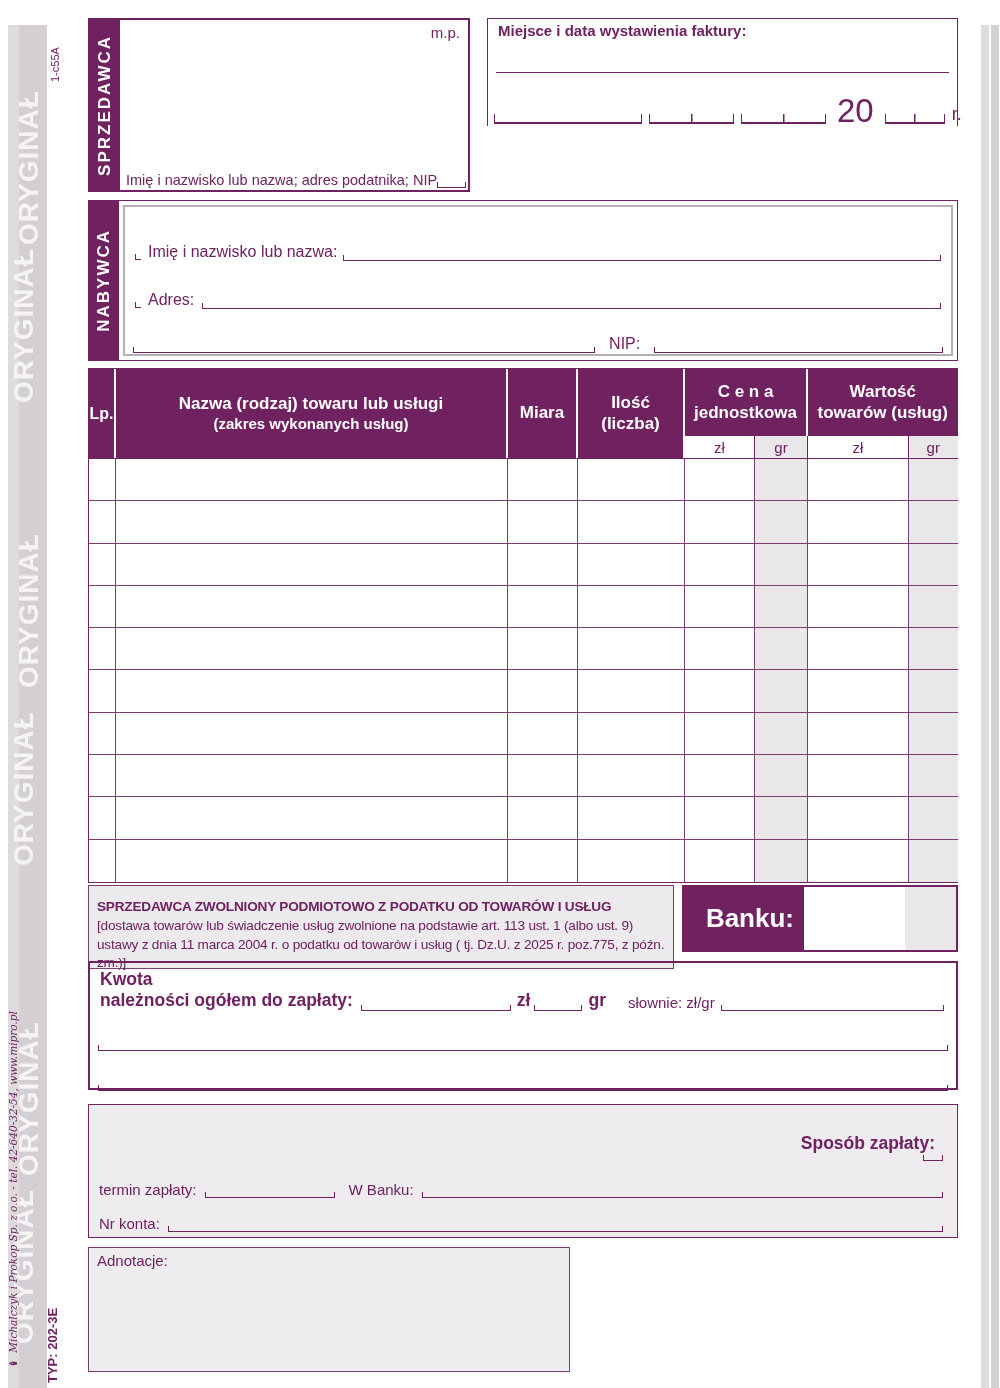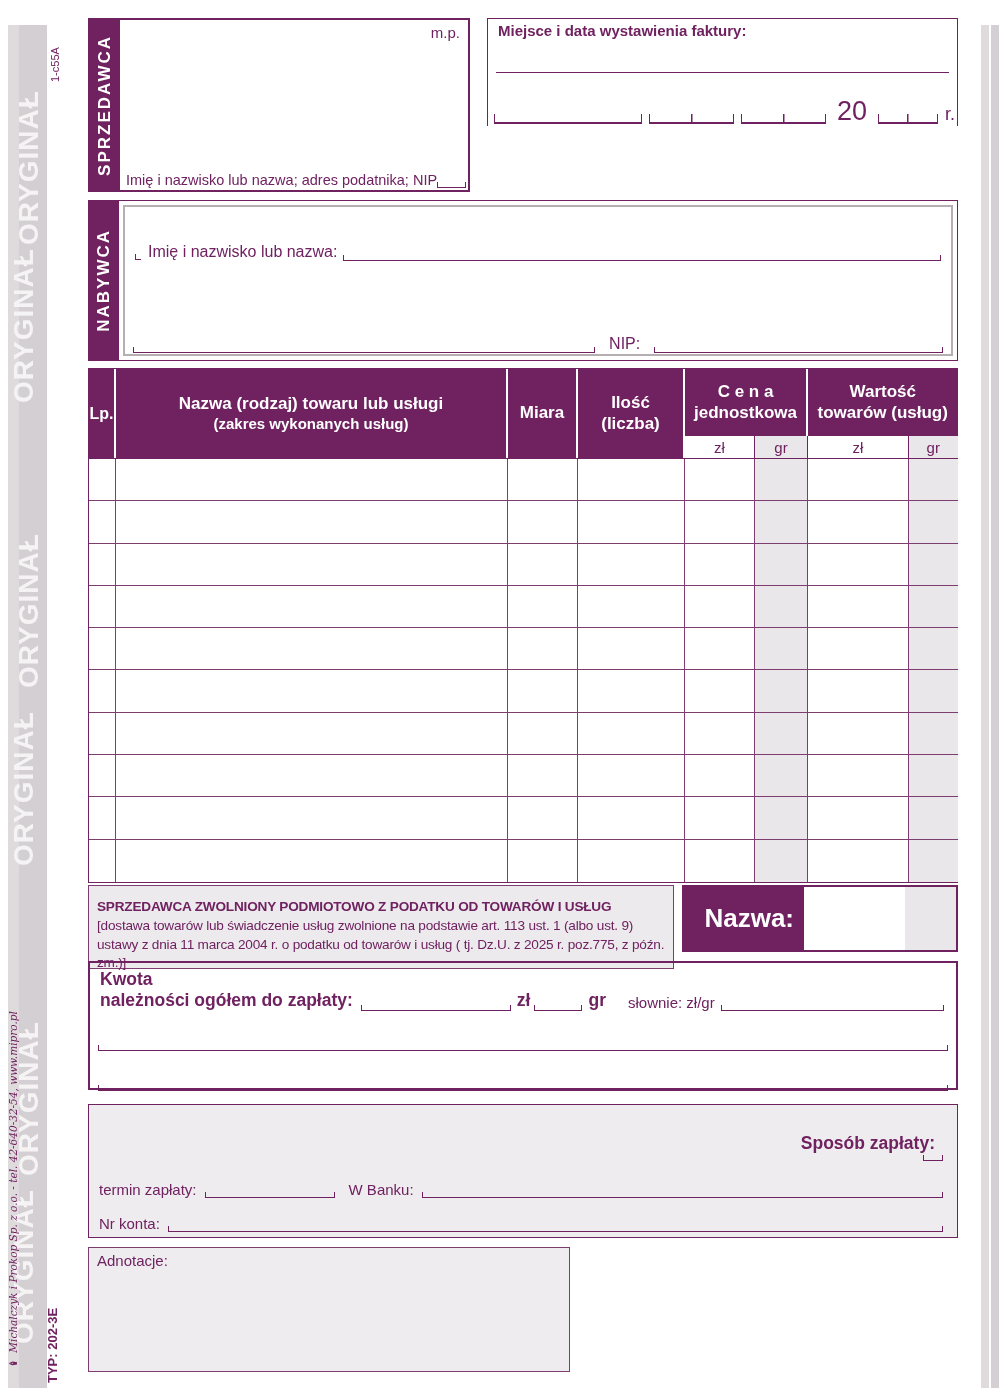--- a/index.html
+++ b/index.html
@@ -53,21 +53,21 @@
 
   
   #placedate{left:487px;top:18px;width:471px;height:108px;box-sizing:border-box;
              border:1.5px solid var(--p);border-bottom:none;}
   #placedate .lbl{position:absolute;top:3px;left:10px;font-size:15px;font-weight:bold;}
   #placedate .midrule{position:absolute;top:53px;left:8px;right:8px;border-top:1.5px solid var(--p);}
   #dateline{position:absolute;left:6px;right:6px;bottom:2px;display:flex;align-items:flex-end;gap:7px;}
   .seg{height:10px;border-left:1.5px solid var(--p);border-right:1.5px solid var(--p);
        border-bottom:2px solid var(--p);box-sizing:border-box;}
   .seg.mid{background:linear-gradient(var(--p),var(--p)) center bottom / 1.5px 9px no-repeat;}
-  #yr20{font-size:27px;line-height:26px;margin:0 4px;}
+  #yr20{font-size:33px;line-height:26px;margin:0 4px;}
   #yrr{font-size:18px;line-height:20px;}
 
   
   #faktura{left:487px;top:130px;width:471px;height:62px;box-sizing:border-box;background:var(--gray-box);
            border:2px solid var(--p);display:flex;align-items:center;}
   #faktura span{font-size:38px;font-weight:bold;letter-spacing:3px;word-spacing:16px;padding-left:20px;}
 
   
   #buyer{left:88px;top:200px;width:870px;height:161px;border:1.5px solid var(--p);box-sizing:border-box;}
   #buyer-inner{position:absolute;left:34px;top:4px;right:4px;bottom:4px;border:2.5px solid #b5aeb2;
@@ -187,20 +187,25 @@
   <div class="abs" id="buyer">
     <div class="band">
         <span>NABYWCA</span>
       </div>
     <div id="buyer-inner">
       <div class="brow flrow" id="brow-name">
         <span class="ltick"></span>
         <span class="nw" style="margin-right:6px">Imię i nazwisko lub nazwa:</span>
         <span class="fl"></span>
       </div>
+      <div class="brow flrow" id="brow-addr">
+        <span class="ltick"></span>
+        <span class="nw" style="margin-right:8px">Adres:</span>
+        <span class="fl"></span>
+      </div>
       <div class="flrow" id="brow-nip">
         <span class="fl nl"></span>
         <span class="t nw">NIP:</span>
         <span class="fl nr"></span>
       </div>
     </div>
   </div>
 
   <div class="abs" id="tablewrap">
     <div class="tgrid" id="thead">
@@ -332,21 +337,21 @@
           <div class="tc"></div>
           <div class="tc gr last"></div>
         </div>
       </div>
   </div>
 
   <div class="abs" id="exemption">
     <span class="b">SPRZEDAWCA ZWOLNIONY PODMIOTOWO Z PODATKU OD TOWARÓW I USŁUG</span><span> [dostawa towarów lub świadczenie usług zwolnione na podstawie art. 113  ust. 1 (albo ust. 9) ustawy z dnia 11 marca 2004 r. o podatku od towarów i usług ( tj. Dz.U. z 2025 r. poz.775, z późn. zm.)]</span>
   </div>
   <div class="abs" id="razem">
-    <div class="rl">Nazwa:</div>
+    <div class="rl">Banku:</div>
     <div class="rz"></div>
     <div class="rg"></div>
   </div>
 
   <div class="abs" id="kwota">
     <div class="t1">Kwota</div>
     <div id="kwota-row">
       <span class="b nw">należności ogółem do zapłaty:</span>
       <span class="fl w150" style="margin-left:8px"></span>
       <span class="b u">zł</span>

